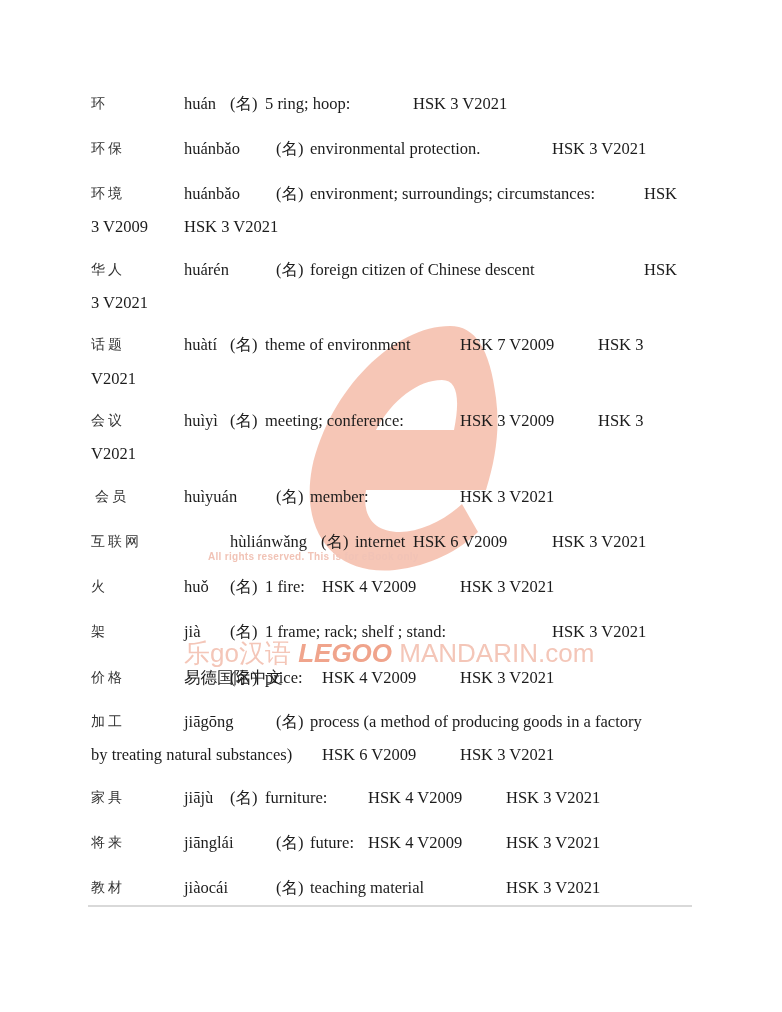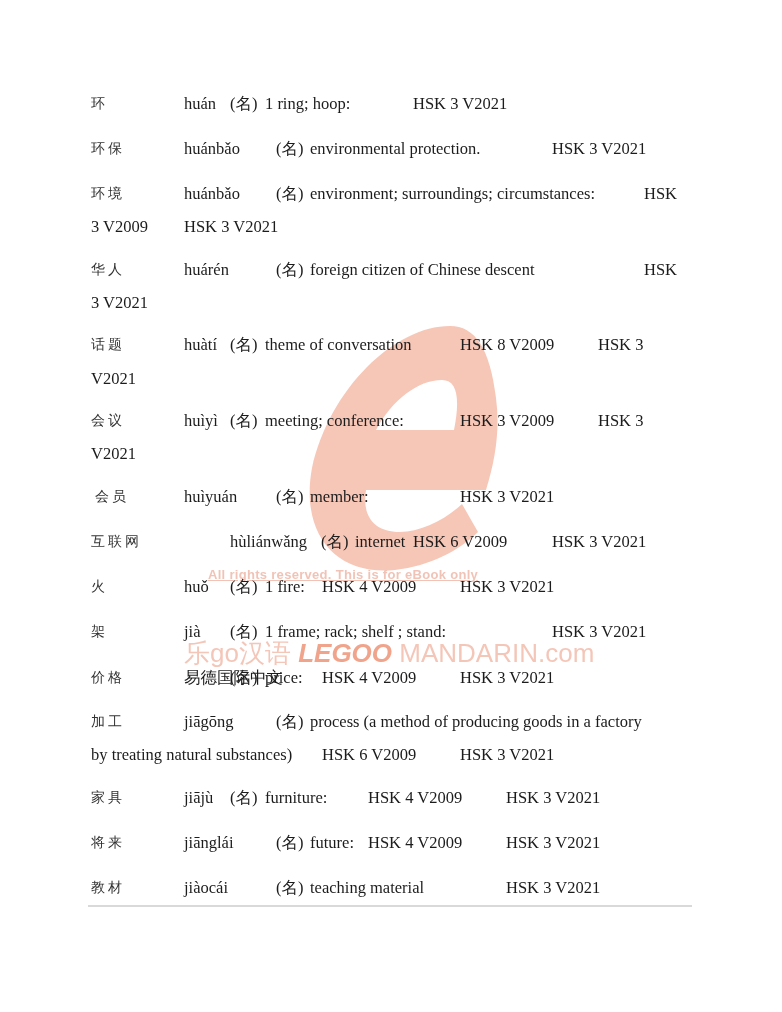--- a/index.html
+++ b/index.html
@@ -10,21 +10,21 @@
 
   
   .wm { position: absolute; pointer-events: none; z-index: 0; }
   .wm-e {
     left: 300px; top: 318px; width: 200px; height: 260px;
   }
   .wm-line {
     position: absolute; white-space: nowrap; color: #f3b8a8;
     font-family: "Liberation Sans", "DejaVu Sans", sans-serif;
   }
-  .wm-l1 { left: 208px; top: 567px; font-size: 13px; font-weight: bold; letter-spacing: 0.3px; color: #f1c3b6; text-decoration: underline; }
+  .wm-l1 { left: 208px; top: 551px; font-size: 10px; font-weight: bold; letter-spacing: 0.3px; color: #f1c3b6; }
   .wm-l2 { left: 208px; top: 584px; font-size: 14px; font-weight: bold; letter-spacing: 0.3px; color: #f1c3b6; }
   .wm-l3 { left: 184px; top: 636px; font-size: 26px; color: #f4c6b8; }
   .wm-l3 .legoo { font-style: italic; font-weight: bold; color: #f0a48c; }
   .wm-l4 { left: 184px; top: 668px; font-size: 22px; color: #f4c6b8; }
   .wm-l4 .edeo { font-weight: bold; color: #f0a48c; }
 
   
   .entry { position: absolute; left: 91px; z-index: 1; font-size: 16.5px; line-height: 33px; white-space: nowrap; }
   .entry span { position: absolute; top: 0; white-space: nowrap; }
   .hz { font-family: "DejaVu Sans", sans-serif; font-size: 14px; color: #333; letter-spacing: 3px; }
@@ -50,21 +50,21 @@
   <div class="wm-line wm-l1">All rights reserved. This is for eBook only</div>
   <div class="wm-line wm-l3">
     <span>乐go汉语</span>
     <span class="legoo">LEGOO</span><span> MANDARIN.com</span>
   </div>
 
   <div class="entry" style="top:87px">
     <span class="hz" style="left:0">环</span>
     <span style="left:93px">huán</span>
     <span style="left:139px">(名)</span>
-    <span style="left:174px">1 ring;  hoop:</span>
+    <span style="left:174px">5 ring;  hoop:</span>
     <span style="left:322px">HSK 3 V2021</span>
   </div>
 
   <div class="entry" style="top:132px">
     <span class="hz" style="left:0">环保</span>
     <span style="left:93px">huánbǎo</span>
     <span style="left:185px">(名)</span>
     <span style="left:219px">environmental protection.</span>
     <span style="left:461px">HSK 3 V2021</span>
   </div>
@@ -89,22 +89,22 @@
     <span style="left:553px">HSK</span>
   </div>
   <div class="wrap" style="top:286px">
     <span style="left:0">3 V2021</span>
   </div>
 
   <div class="entry" style="top:328px">
     <span class="hz" style="left:0">话题</span>
     <span style="left:93px">huàtí</span>
     <span style="left:139px">(名)</span>
-    <span style="left:174px">theme of conversation</span>
-    <span style="left:369px">HSK 8 V2009</span>
+    <span style="left:174px">theme of environment</span>
+    <span style="left:369px">HSK 7 V2009</span>
     <span style="left:507px">HSK 3</span>
   </div>
   <div class="wrap" style="top:362px">
     <span style="left:0">V2021</span>
   </div>
 
   <div class="entry" style="top:404px">
     <span class="hz" style="left:0">会议</span>
     <span style="left:93px">huìyì</span>
     <span style="left:139px">(名)</span>

